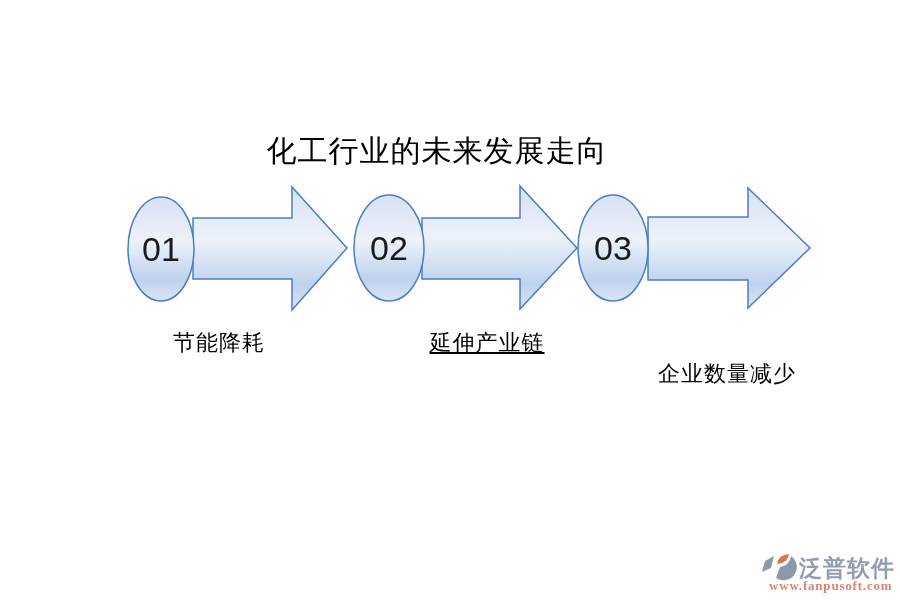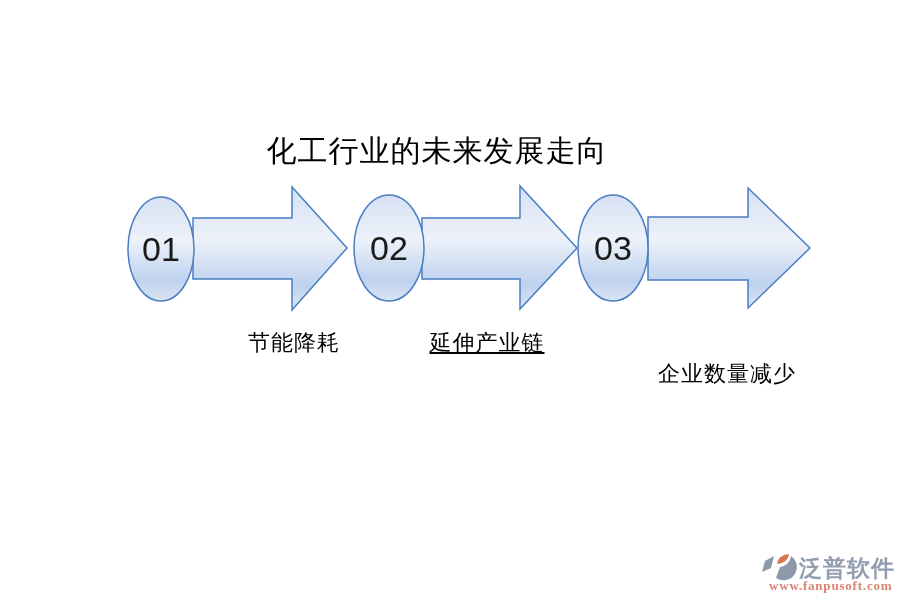--- a/index.html
+++ b/index.html
@@ -43,21 +43,21 @@
     position: absolute;
     top: 331px;
     width: 220px;
     text-align: center;
     font-size: 22px;
     line-height: 24px;
     color: #000000;
     letter-spacing: 1px;
     white-space: nowrap;
   }
-  .step-label.l1 { left: 120px; text-align: right; }
+  .step-label.l1 { left: 109px; }
   .step-label.l2 { left: 377px; text-decoration: underline; }
   .step-label.l3 { left: 617px; margin-top: 31px; }
   .watermark {
     position: absolute;
     left: 762px;
     top: 549px;
     width: 132px;
     height: 45px;
   }
   .watermark-logo {

